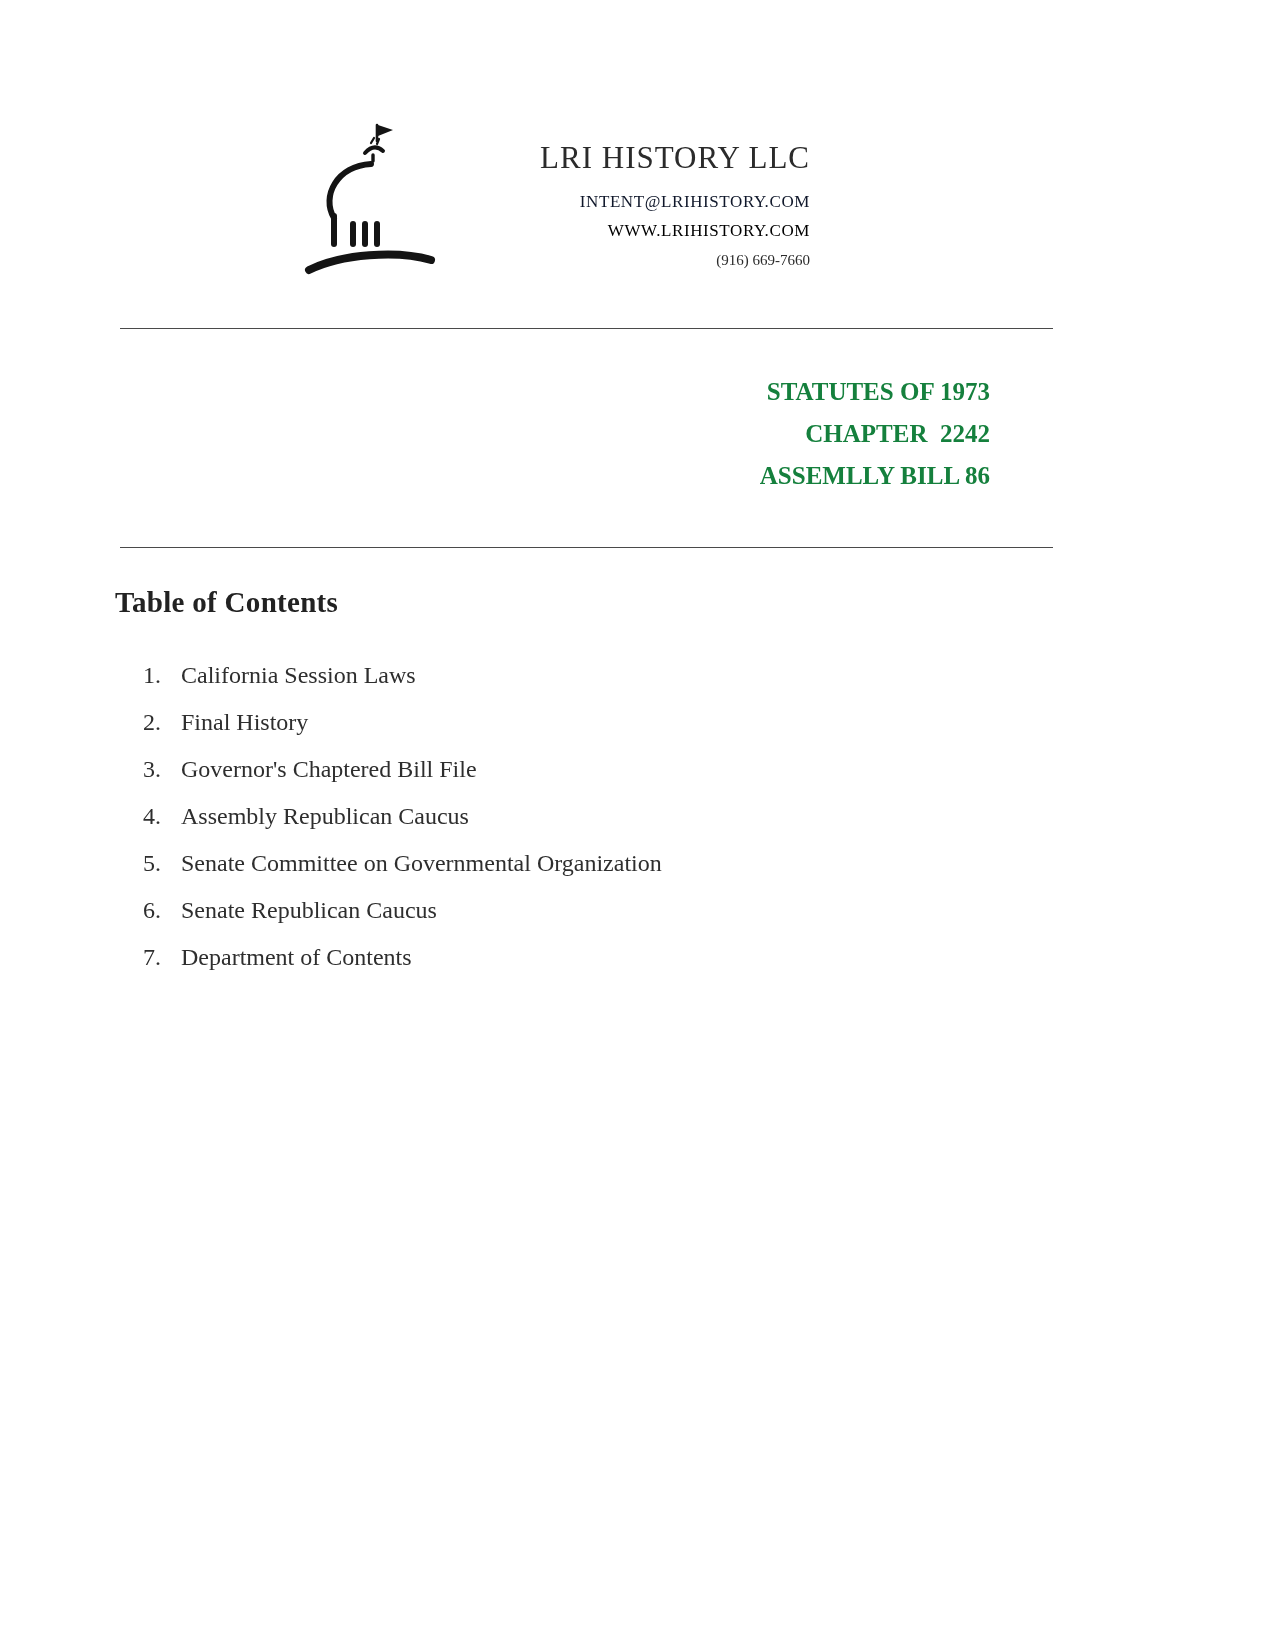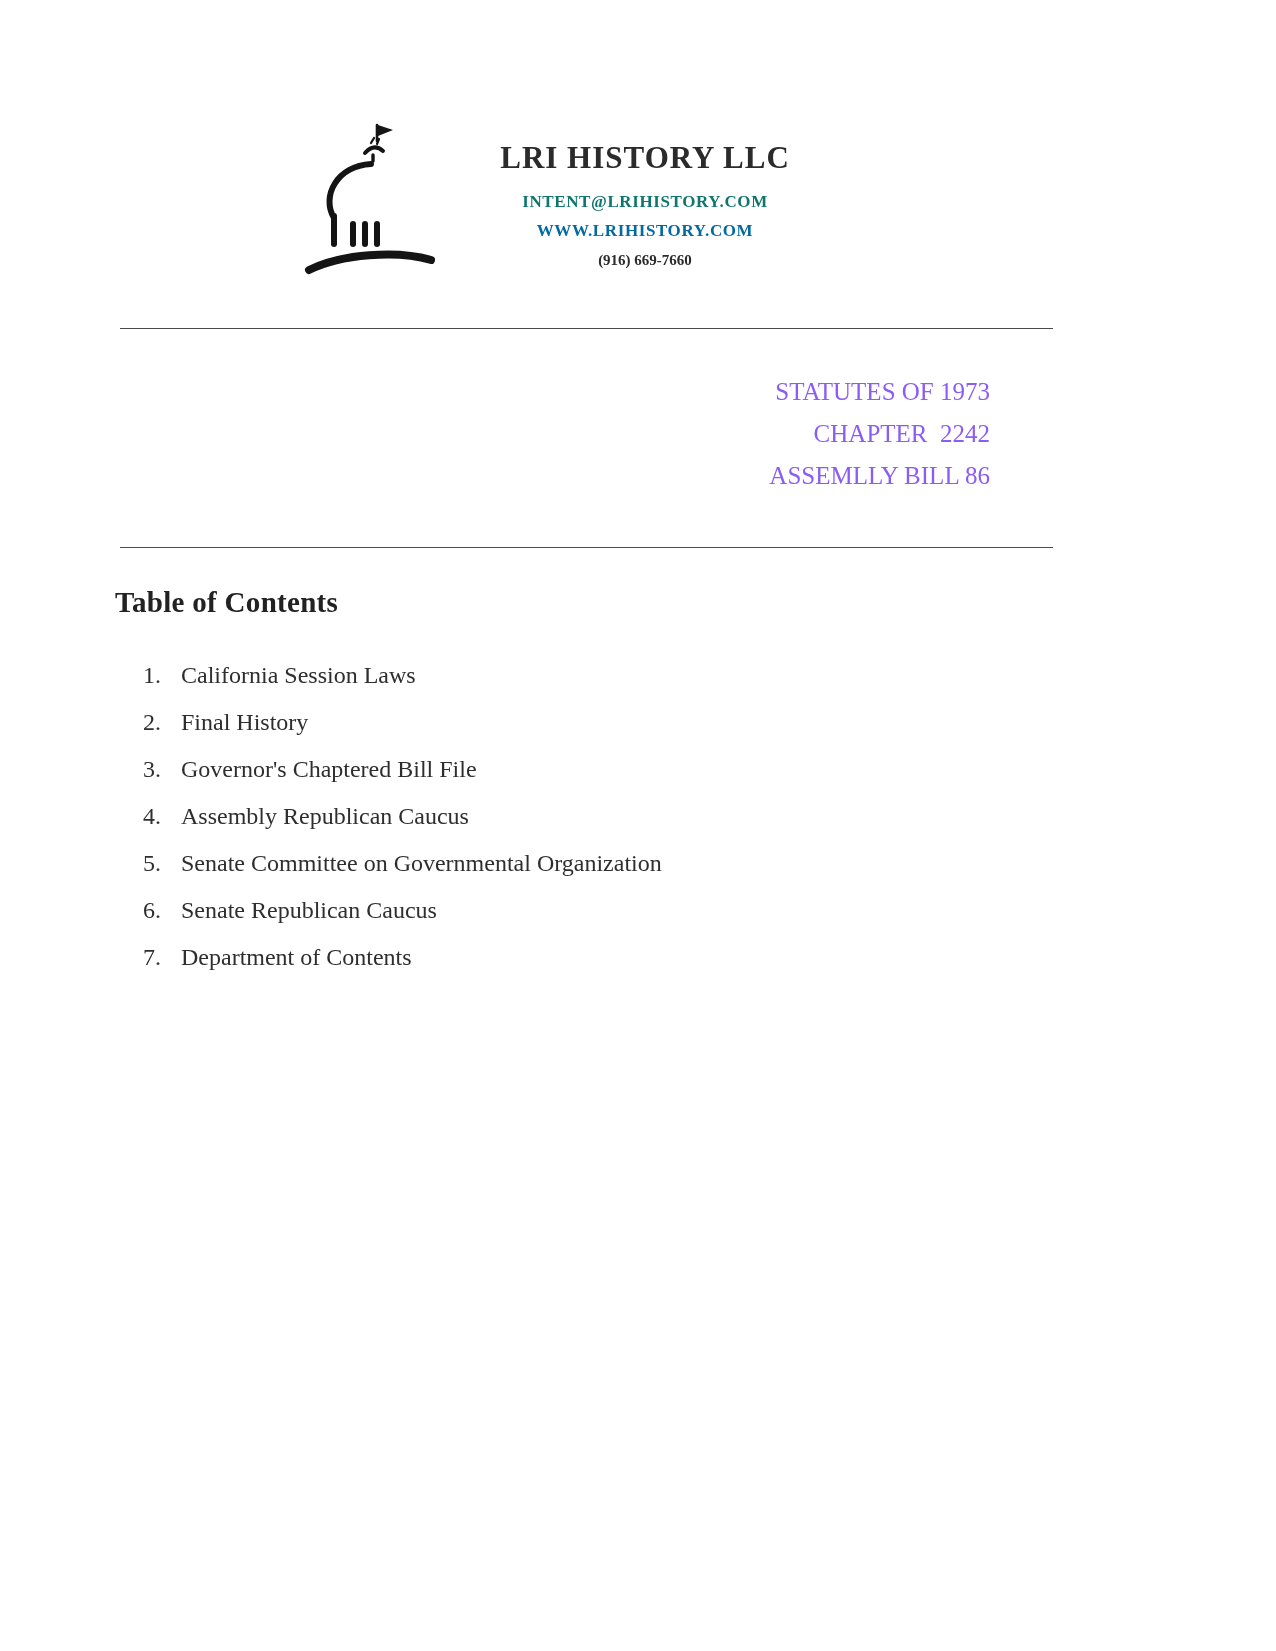--- a/index.html
+++ b/index.html
@@ -22,43 +22,42 @@
     align-items: flex-start;
     padding: 118px 0 0 296px;
   }
   .logo-wrap {
     width: 160px;
     height: 170px;
     flex: 0 0 auto;
   }
   .contact-block {
     margin-left: 24px;
-    text-align: center;
+    text-align: right;
     min-width: 330px;
     padding-top: 22px;
-    font-weight: bold;
   }
   .company-name {
     font-size: 31px;
     letter-spacing: 1px;
     color: #2b2b2b;
     white-space: pre;
   }
   .contact-email {
     margin-top: 16px;
     font-size: 17px;
     letter-spacing: 0.6px;
-    color: #0f766e;
+    color: #0f172a;
     white-space: pre;
   }
   .contact-web {
     margin-top: 9px;
     font-size: 17px;
     letter-spacing: 0.6px;
-    color: #0369a1;
+    color: #000000;
     white-space: pre;
   }
   .contact-phone {
     margin-top: 11px;
     font-size: 15px;
     color: #2b2b2b;
     white-space: pre;
   }
   
   .rule {
@@ -68,22 +67,22 @@
   }
   .rule-1 { margin-top: 40px; }
   .rule-2 { margin-top: 50px; }
   
   .doc-info {
     margin: 42px 286px 0 0;
     text-align: right;
   }
   .doc-line {
     font-size: 25px;
-    font-weight: normal;
-    color: #8b5cf6;
+    font-weight: bold;
+    color: #15803d;
     line-height: 1.68;
     white-space: pre;
   }
   
   .toc-title {
     margin: 38px 0 8px 115px;
     font-size: 29px;
     font-weight: bold;
     color: #222222;
     letter-spacing: 0.3px;

